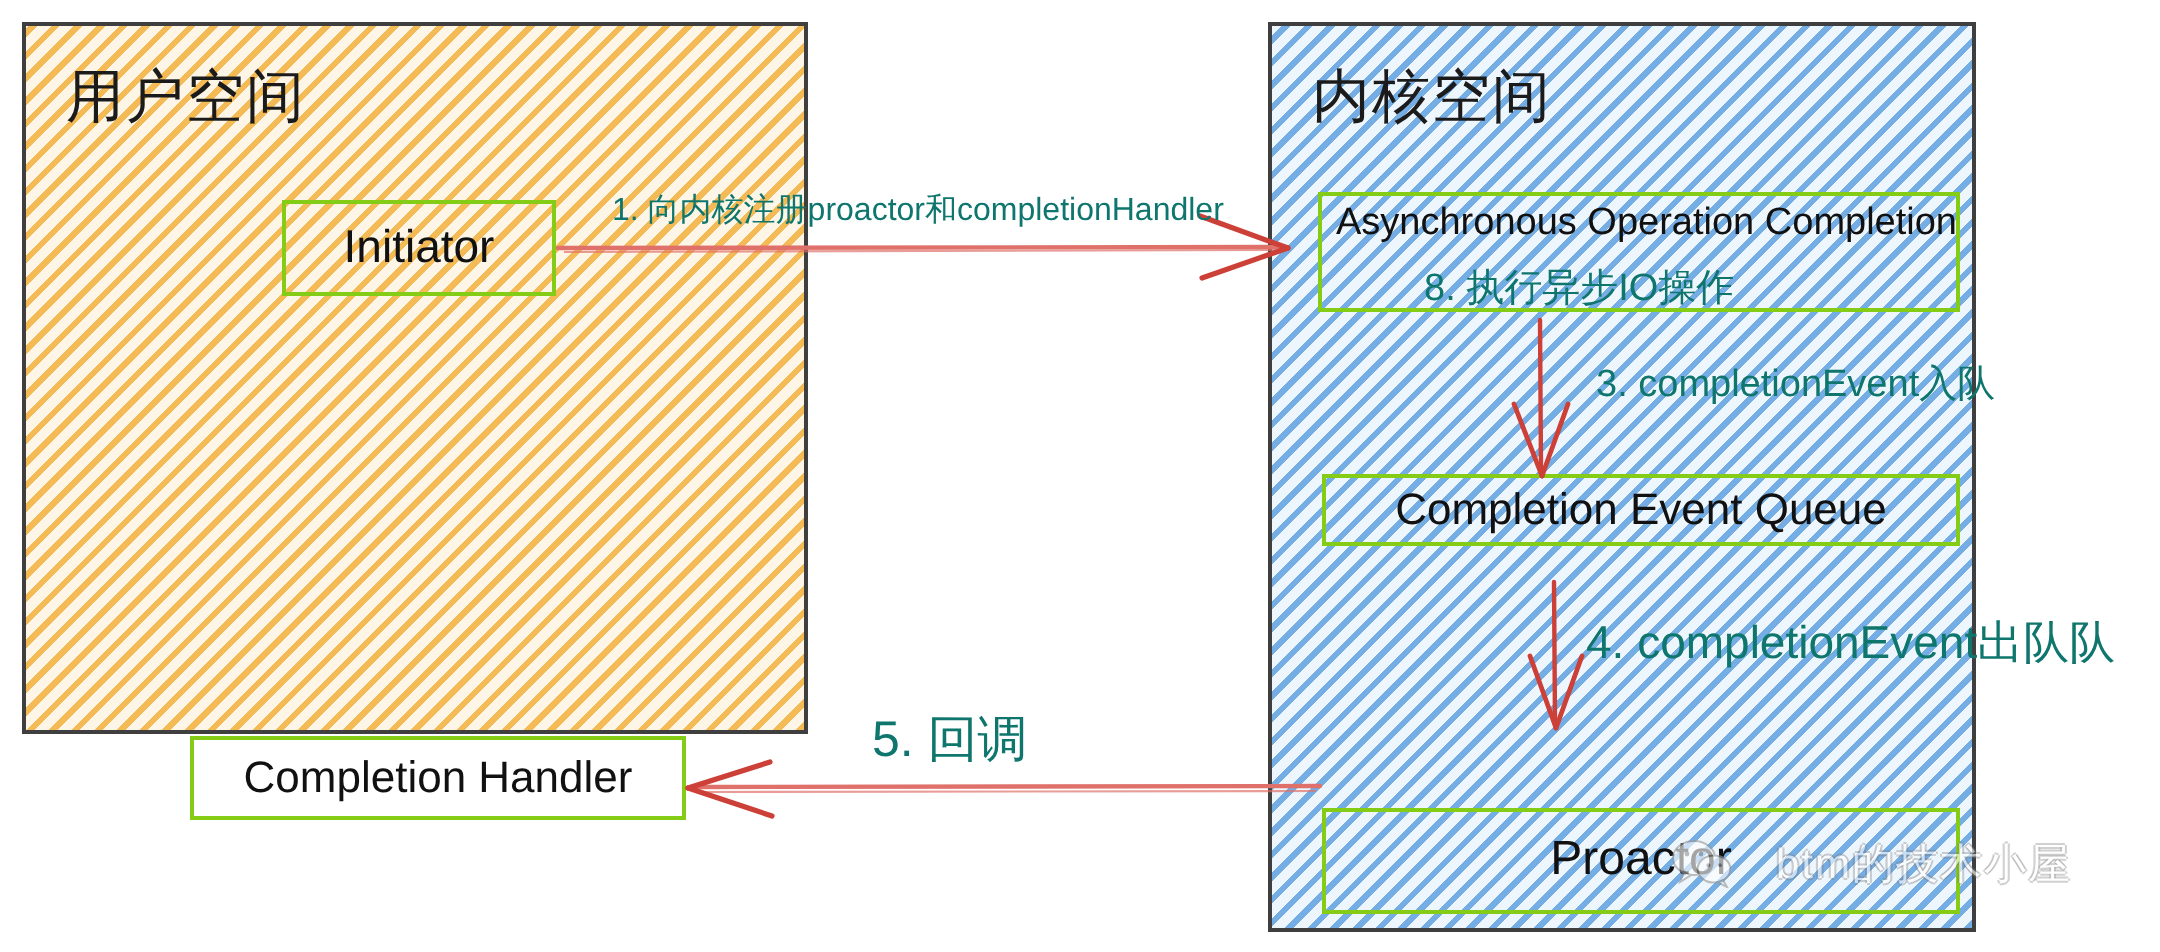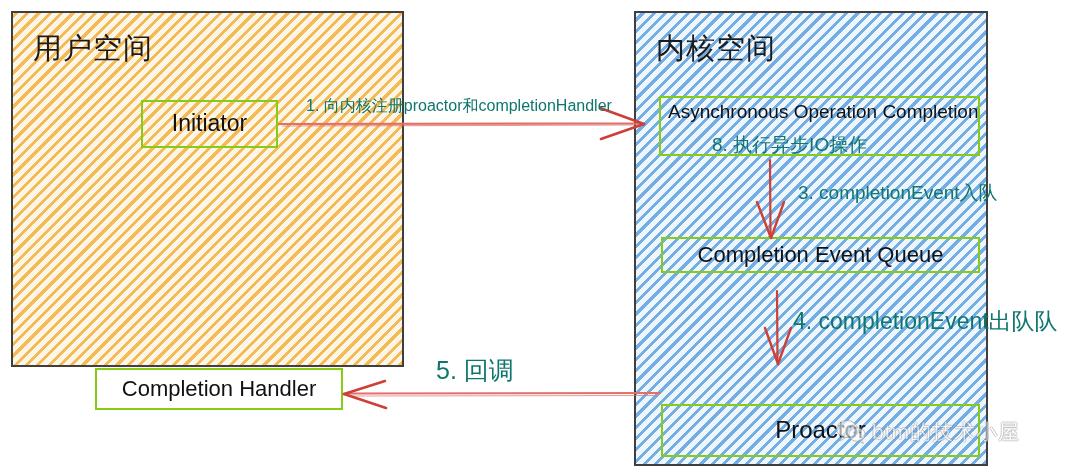--- a/index.html
+++ b/index.html
@@ -147,21 +147,21 @@
   #label-step4 { left: 793px; top: 308px; font-size: 23px; }
   #label-step5 { left: 436px; top: 356px; font-size: 25px; }
 
   
   #watermark {
     position: absolute;
     left: 836px;
     top: 418px;
     display: flex;
     align-items: center;
-    gap: 6px;
+    gap: 22px;
     opacity: 0.62;
     text-align: right;
   }
   #watermark .wm-text {
     font-size: 21px;
     color: #ffffff;
     text-shadow:
        1px 0 0 rgba(120,120,120,0.55),
       -1px 0 0 rgba(120,120,120,0.55),
        0 1px 0 rgba(120,120,120,0.55),

